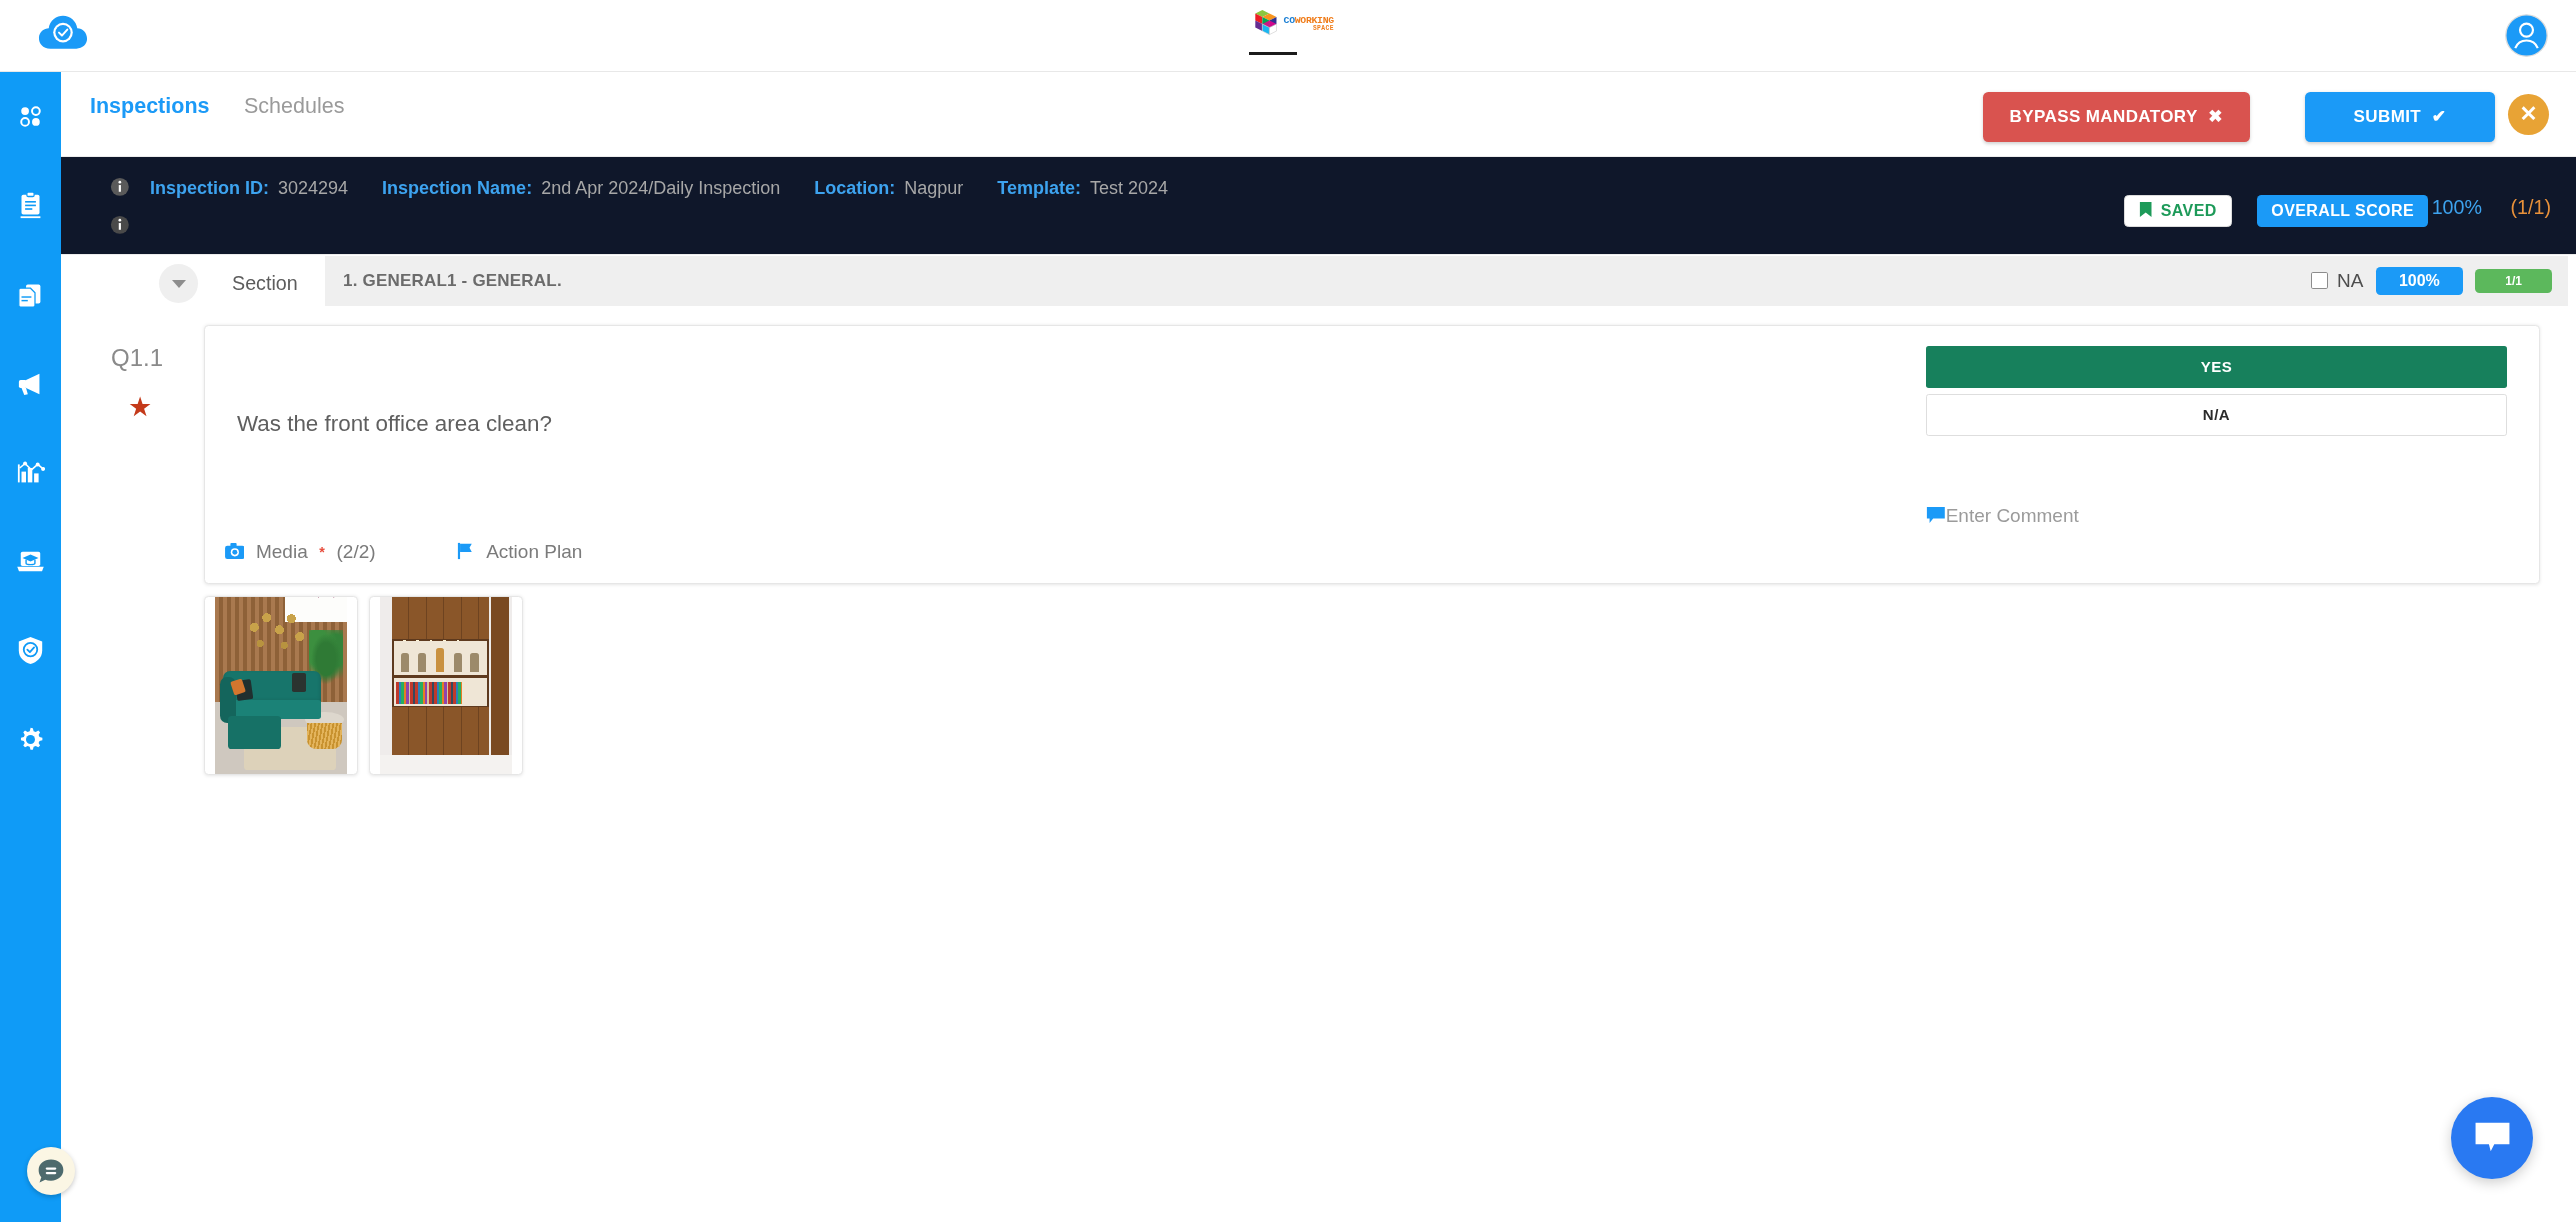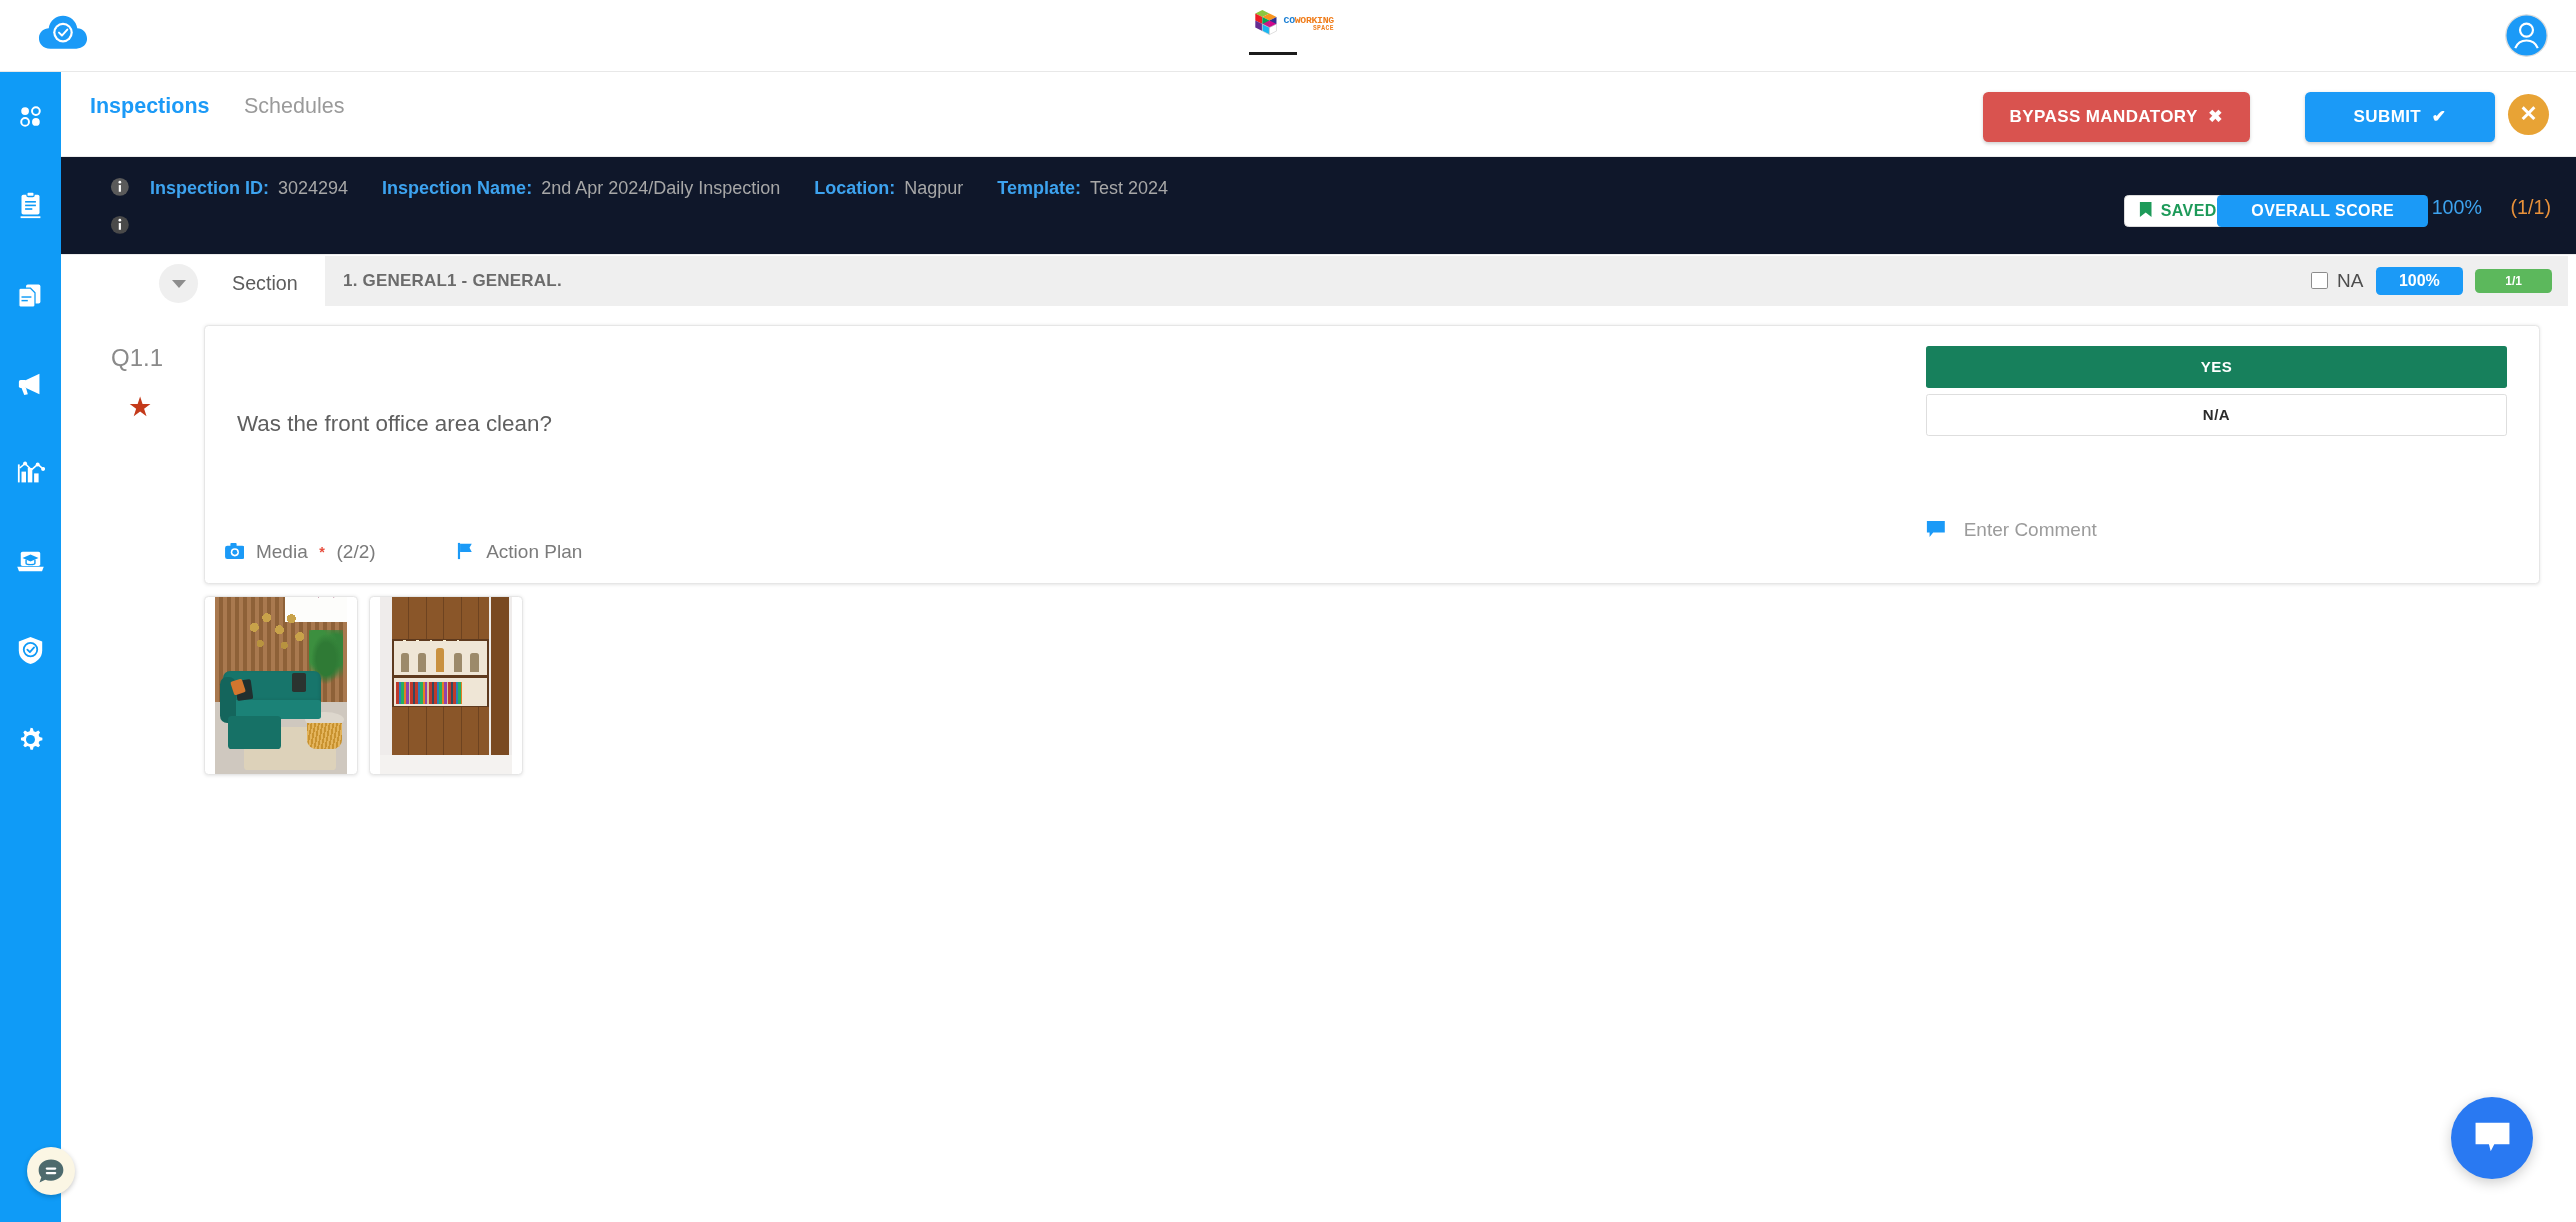--- a/index.html
+++ b/index.html
@@ -87,21 +87,21 @@
   .info-label { color: #3da3ef; font-weight: bold; margin-right: 9px; }
   .info-value { color: #a7a7a7; }
 
   .saved-chip {
     position: absolute; right: 344px; top: 38px; height: 32px; padding: 0 14.3px;
     border: 0.9px solid #dcdcdc; border-radius: 4.5px; background: #fff;
     display: flex; align-items: center; gap: 8px;
     font-size: 16px; font-weight: bold; color: #1d9a59; letter-spacing: 0.4px; cursor: pointer;
   }
   .score-btn {
-    position: absolute; right: 148px; top: 38px; height: 32px; padding: 0 34px;
+    position: absolute; right: 148px; top: 38px; height: 32px; padding: 0 14px;
     background: #1b9af7; color: #fff; border: none; border-radius: 4.5px;
     font-size: 16px; font-weight: bold; letter-spacing: 0.4px; cursor: pointer;
     display: flex; align-items: center;
   }
   .score-pct { position: absolute; right: 94px; top: 39px; font-size: 19.7px; color: #3da3ef; }
   .score-frac { position: absolute; right: 25px; top: 39px; font-size: 19.7px; color: #e8913a; }
 
   
   .sectionrow { position: absolute; left: 61px; top: 255px; width: 2515px; height: 55px; background: #fff; }
   .chevron-circle {
@@ -145,22 +145,22 @@
   .ans {
     height: 42px; display: flex; align-items: center; justify-content: center;
     font-size: 15px; font-weight: bold; letter-spacing: 0.5px; cursor: pointer;
   }
   .ans.yes { background: #17805c; color: #ffffff; border-radius: 2.7px; }
   .ans.plain {
     background: #ffffff; color: #2b2b2b; border: 0.9px solid #dedede;
     border-radius: 2.7px; margin-top: 6.3px;
   }
   .comment-row {
-    position: absolute; right: 32px; top: 193px; width: 581px;
-    display: flex; align-items: flex-end; gap: 18px; cursor: pointer;
+    position: absolute; right: 32px; top: 179px; width: 581px;
+    display: flex; align-items: flex-end; cursor: pointer;
   }
   .comment-text { font-size: 19px; color: #9b9b9b; }
 
   .qfooter { position: absolute; left: 19.7px; bottom: 19.7px; display: flex; align-items: center; gap: 81px; }
   .foot-item { display: flex; align-items: center; gap: 11.6px; cursor: pointer; }
   .foot-text { font-size: 19px; color: #7b7b7b; }
   .req-star { color: #e74c3c; font-weight: bold; }
 
   
   .thumbs { position: absolute; left: 204px; top: 596px; display: flex; gap: 10.7px; }

